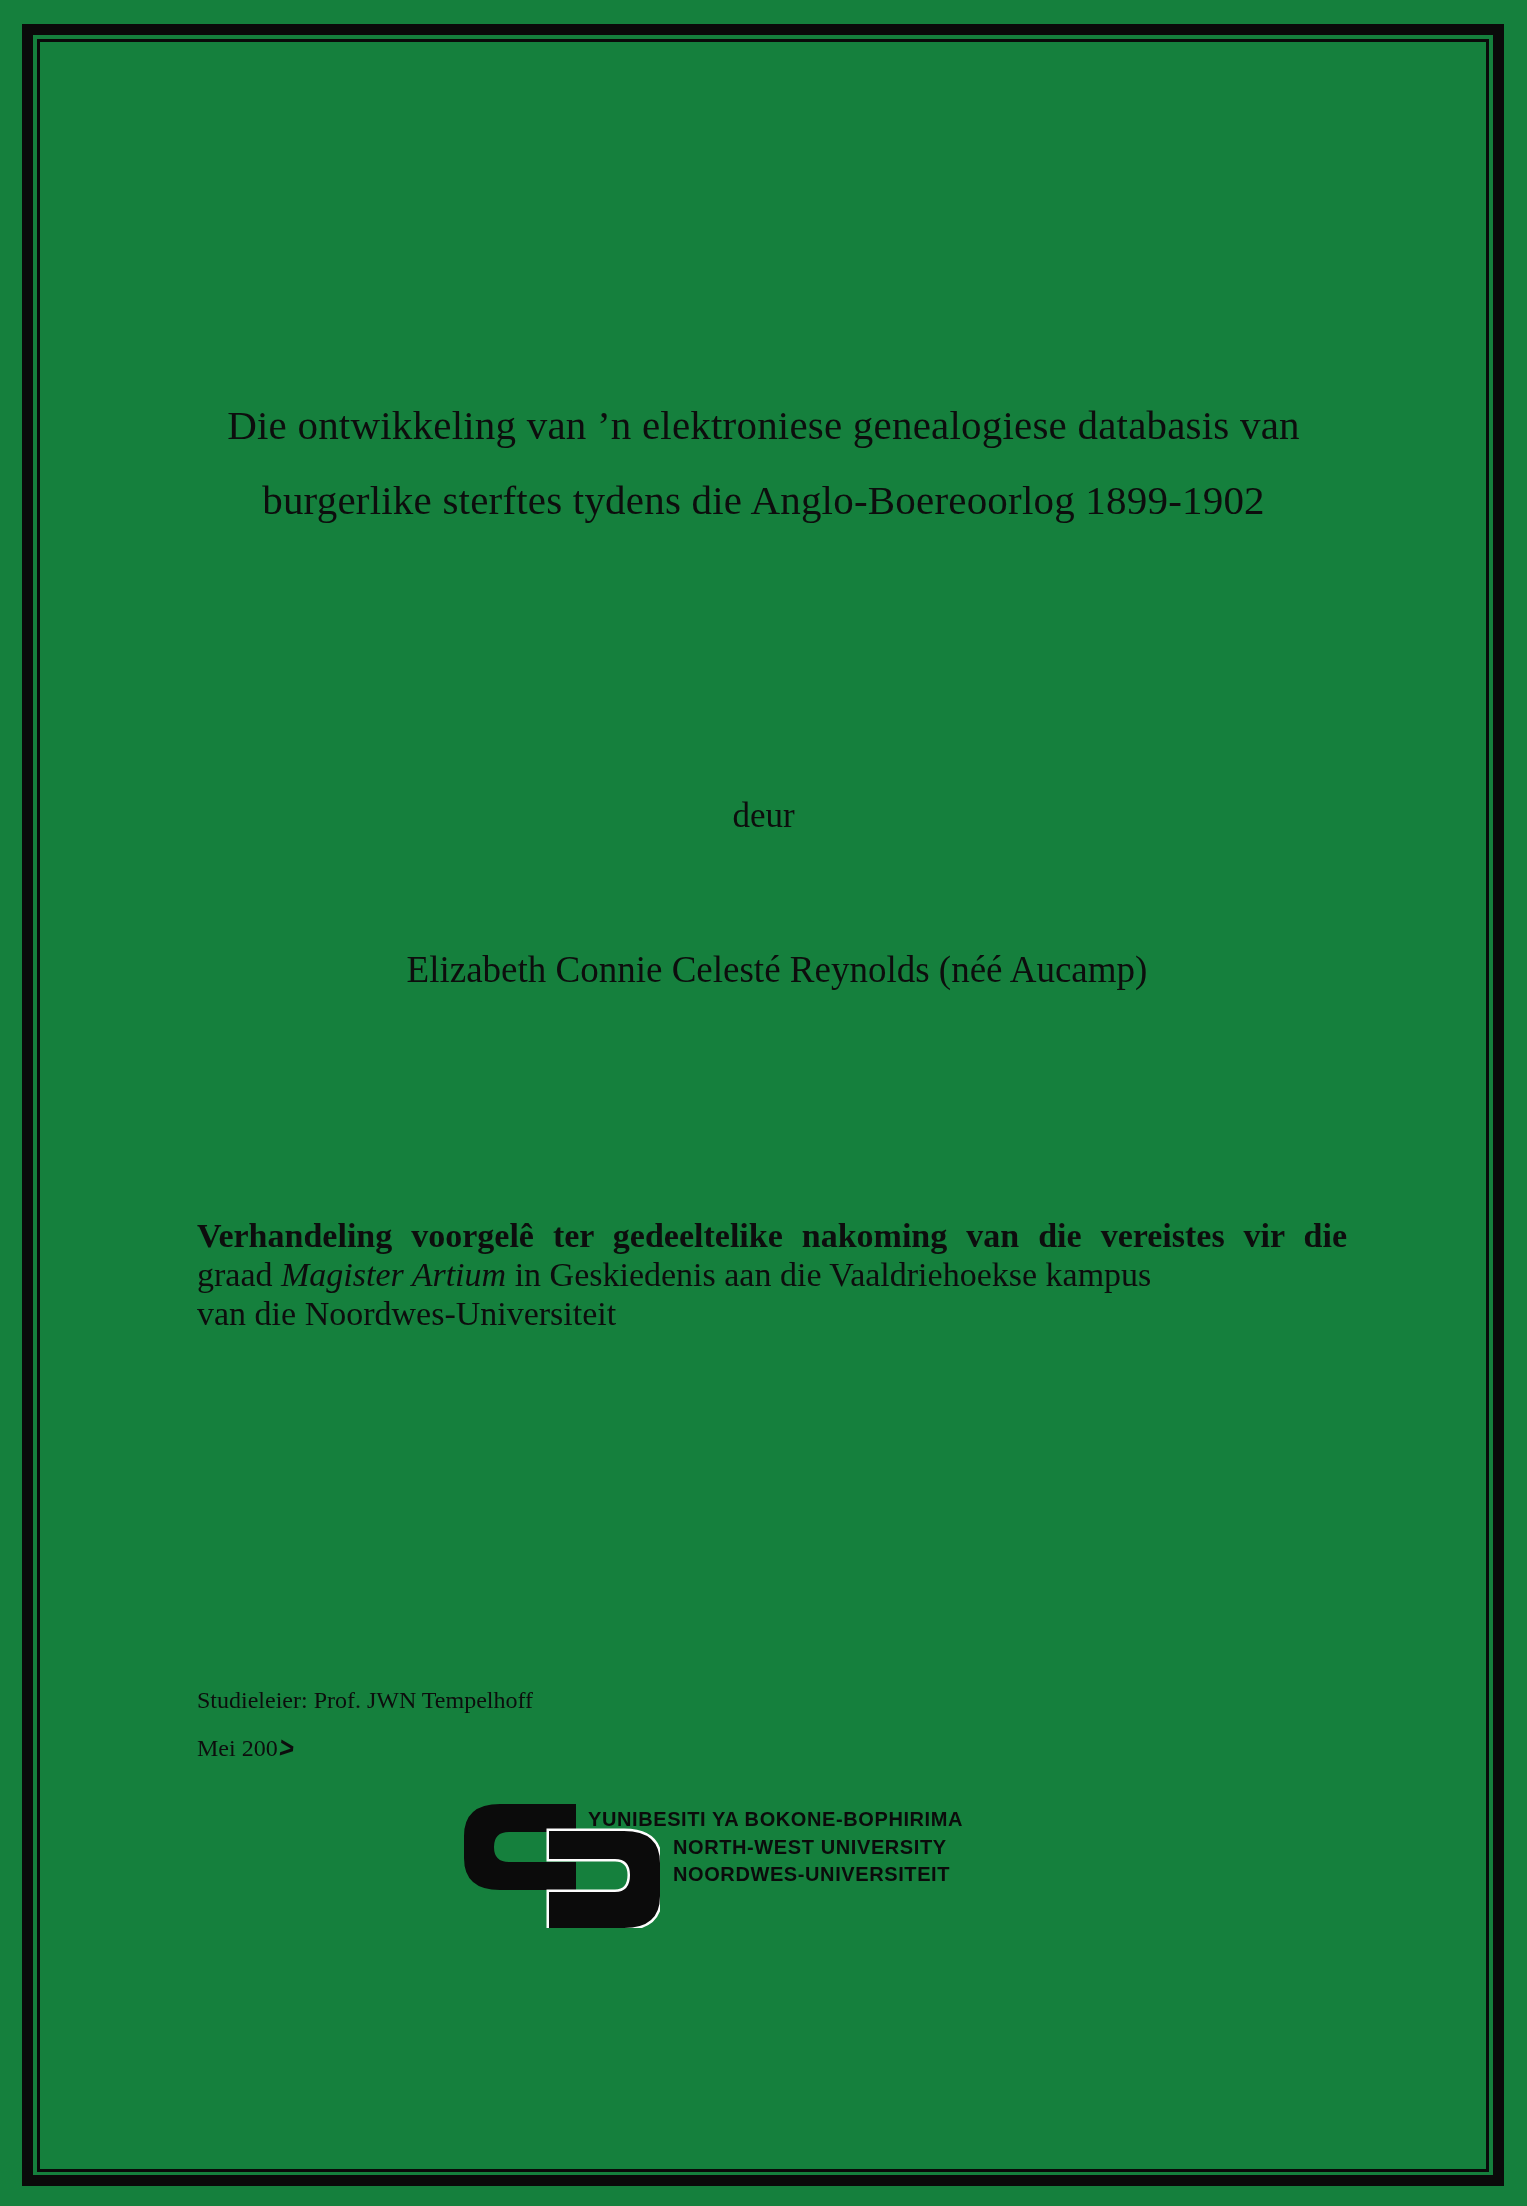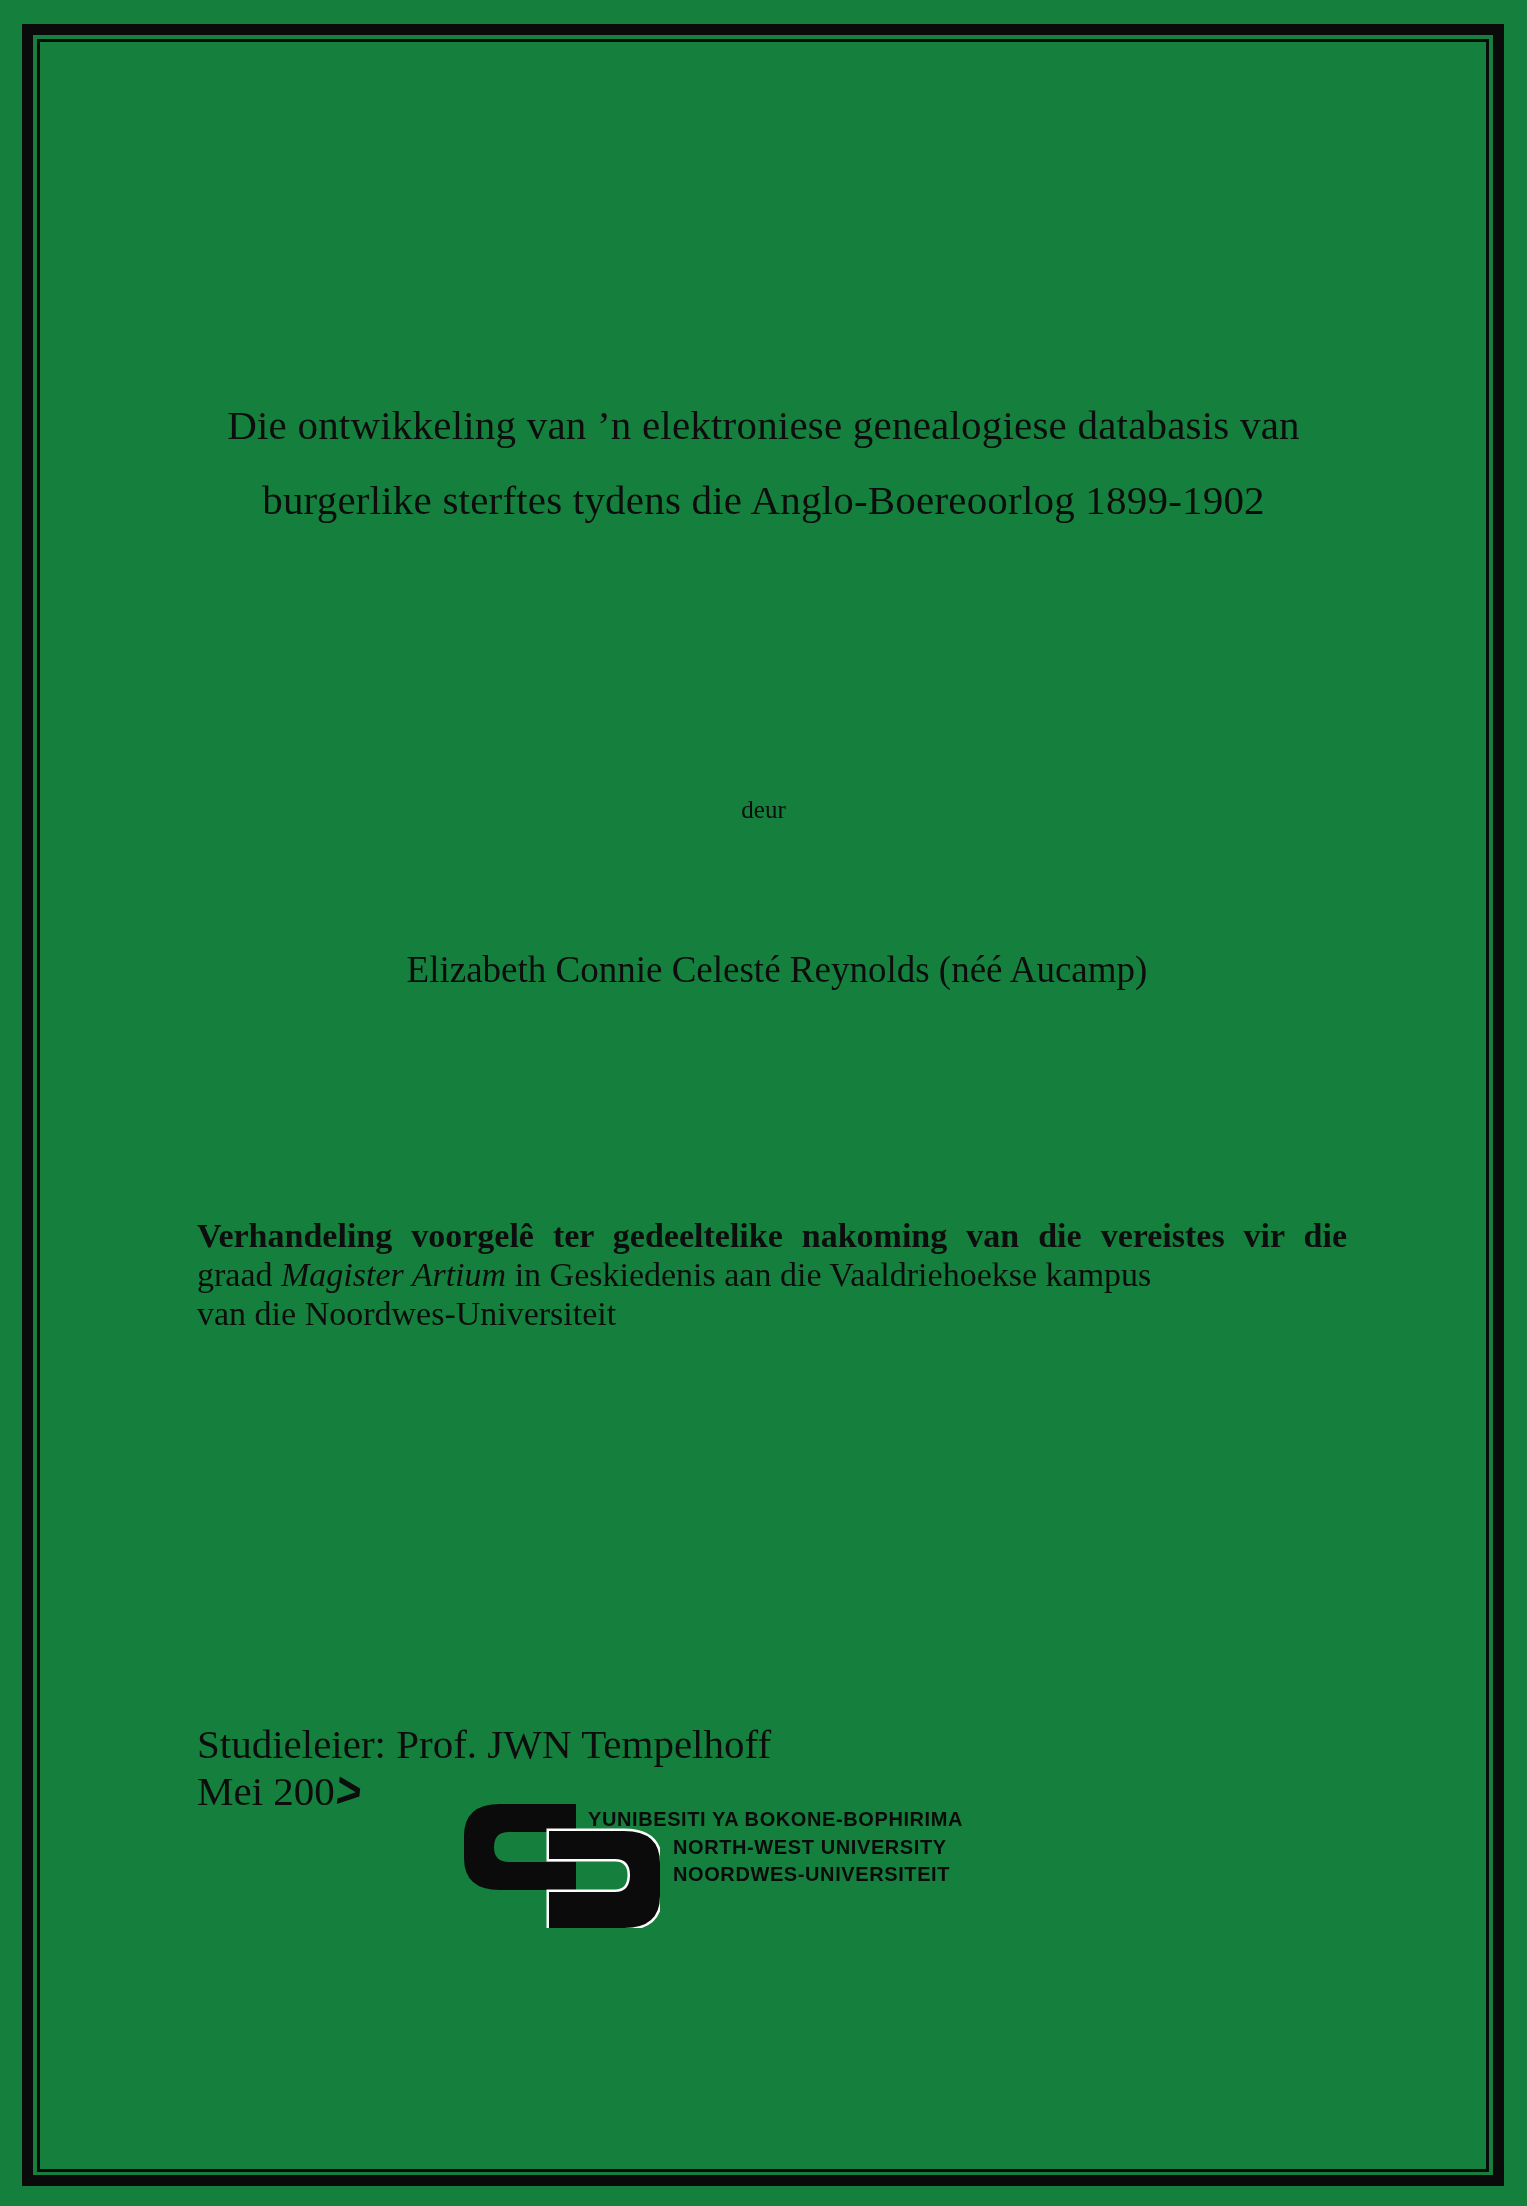--- a/index.html
+++ b/index.html
@@ -15,35 +15,35 @@
   .frame-inner {
     position:absolute; left:37px; top:39px; width:1452px; height:2133px;
     border:3px solid #0a0a0a; box-sizing:border-box;
   }
   .title {
     position:absolute; left:110px; right:110px; top:388px;
     text-align:center; font-size:41px; line-height:75px; letter-spacing:0.2px;
   }
   .byline {
     position:absolute; left:0; right:0; top:796px;
-    text-align:center; font-size:25px;
+    text-align:center; font-size:35px;
   }
   .author {
     position:absolute; left:0; right:0; top:948px;
     text-align:center; font-size:37px;padding-left:27px;
   }
   .statement {
     position:absolute; left:197px; width:1150px; top:1216px;
     font-size:34px; line-height:39px;
   }
   .s-line1 { text-align:justify; text-align-last:justify;font-weight:bold; }
   .s-line2 i { font-style:italic; }
   .supervisor {
-    position:absolute; left:197px; top:1721px;
-    font-size:41px; line-height:47px;
+    position:absolute; left:197px; top:1677px;
+    font-size:24px; line-height:47px;
   }
   .seven {
     display:inline-block; font-family:"Liberation Sans", sans-serif;
     font-weight:700; transform:rotate(6deg) scale(1.05,1.25);
     transform-origin:center; margin-left:2px;
   }
   .logo { position:absolute; left:464px; top:1798px; width:640px; height:165px; }
   .logo-mark { position:absolute; left:0; top:6px; width:196px; height:124px; }
   .logo-text {
     position:absolute; left:124px; top:8px;

